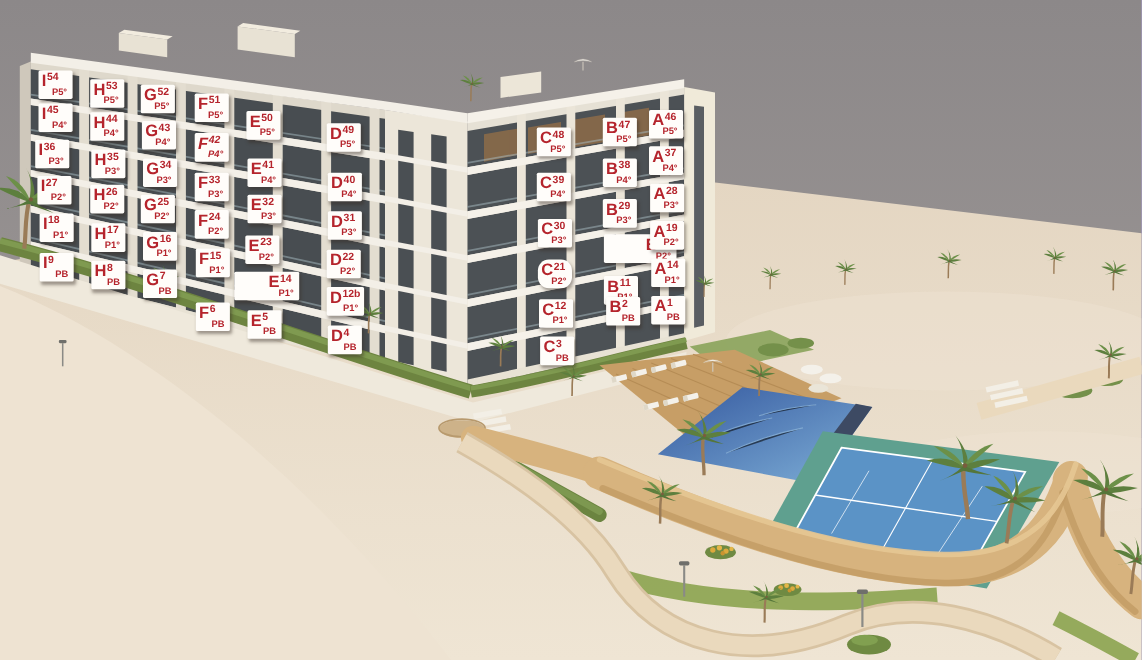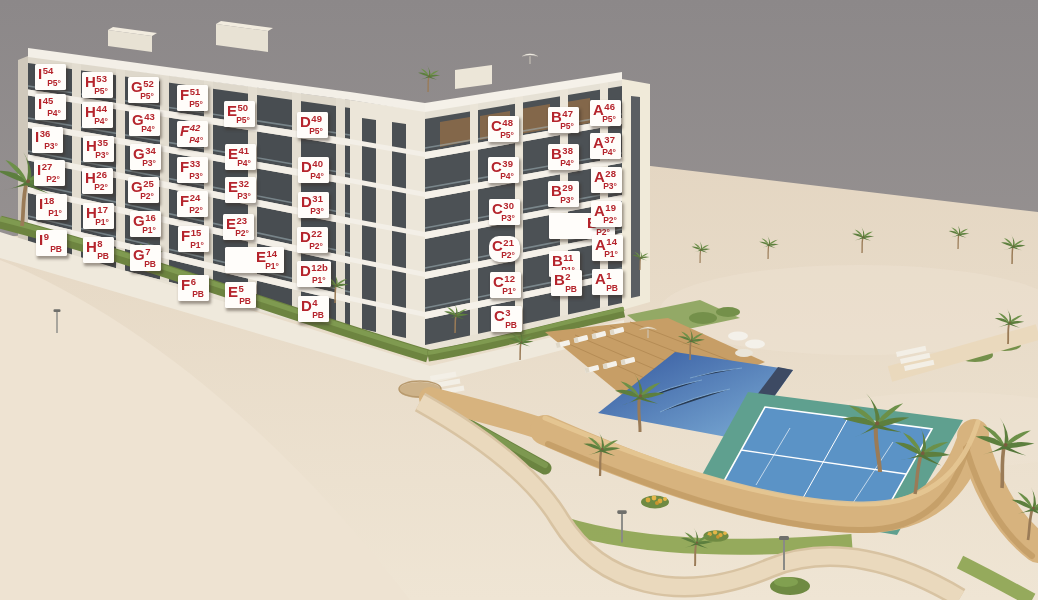--- a/index.html
+++ b/index.html
@@ -461,21 +461,21 @@
   <div class="unit-label" style="left: 225px; top: 177px;">
     <span class="ul-top"><span class="ul-letter">E</span><span class="ul-num">32</span></span>
     <span class="ul-floor">P3°</span>
   </div>
 
   <div class="unit-label" style="left: 223px; top: 214px;">
     <span class="ul-top"><span class="ul-letter">E</span><span class="ul-num">23</span></span>
     <span class="ul-floor">P2°</span>
   </div>
 
-  <div class="unit-label" style="left: 225px; top: 247px; padding-left: 31px;">
+  <div class="unit-label" style="left: 213px; top: 247px; padding-left: 31px;">
     <span class="ul-top"><span class="ul-letter">E</span><span class="ul-num">14</span></span>
     <span class="ul-floor">P1°</span>
   </div>
 
   <div class="unit-label" style="left: 225px; top: 282px;">
     <span class="ul-top"><span class="ul-letter">E</span><span class="ul-num">5</span></span>
     <span class="ul-floor">PB</span>
   </div>
 
   <div class="unit-label" style="left: 297px; top: 112px;">

